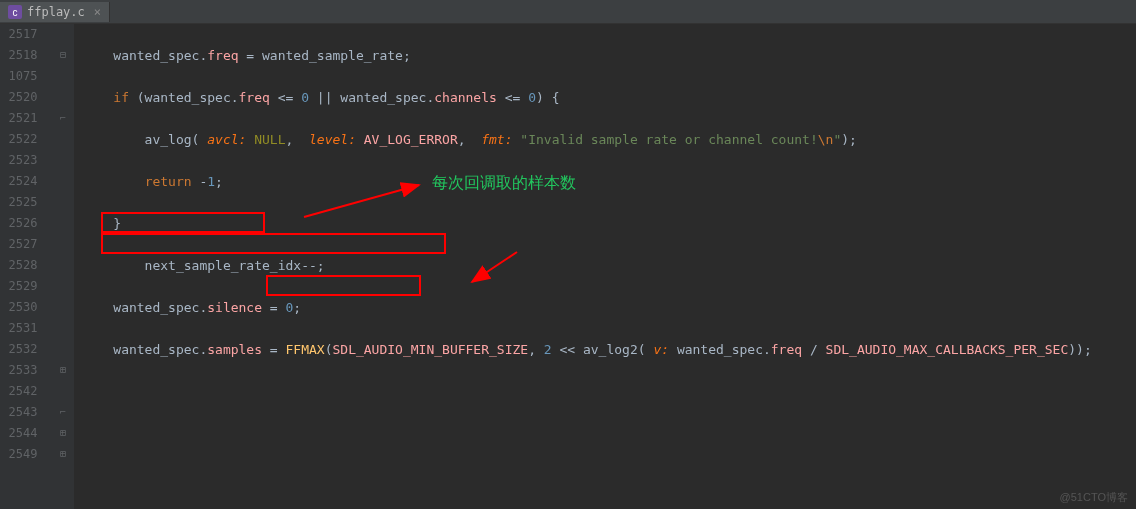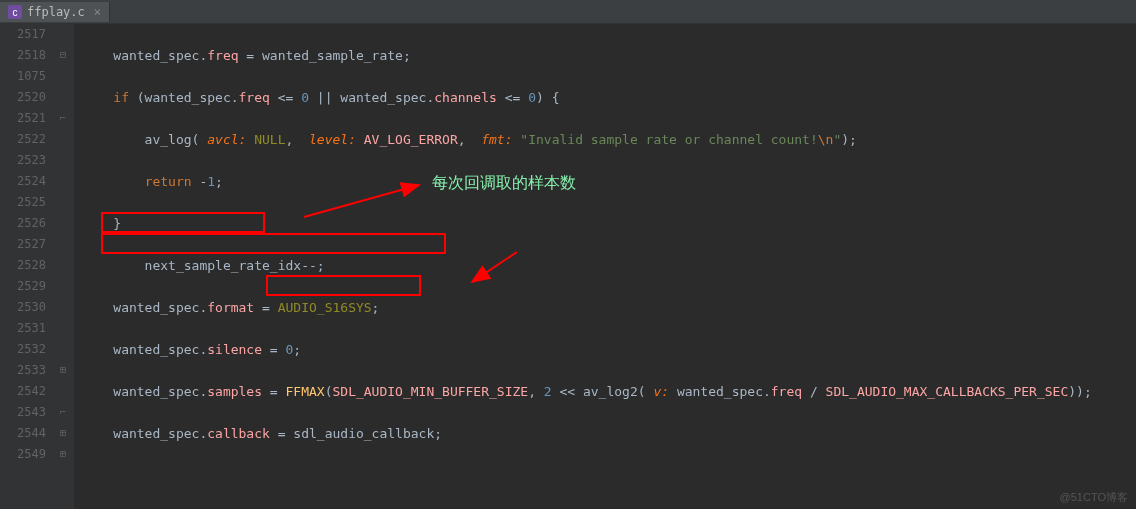--- a/index.html
+++ b/index.html
@@ -34,21 +34,21 @@
 .tab-close { color: #888; padding-left: 4px; cursor: pointer; }
 .editor {
   display: flex;
   background: #2b2b2b;
   height: calc(100% - 24px);
   position: relative;
 }
 .gutter {
   width: 56px;
   background: #313335;
-  text-align: right;
+  text-align: center;
   padding-right: 10px;
   color: #606366;
   font-size: 12px;
   line-height: 21px;
   user-select: none;
   flex-shrink: 0;
 }
 .fold-gutter {
   width: 14px;
   background: #313335;
@@ -88,21 +88,21 @@
 .param { color: #f97316; font-style: italic; }
 .macro { color: #908b25; }
 .redbox {
   position: absolute;
   border: 2px solid #ff0000;
   pointer-events: none;
   z-index: 5;
 }
 .annotation {
   position: absolute;
-  color: #86efac;
+  color: #22c55e;
   font-family: 'Microsoft YaHei', sans-serif;
   font-size: 16px;
   pointer-events: none;
   z-index: 6;
 }
 .arrow-svg {
   position: absolute;
   pointer-events: none;
   z-index: 5;
 }
@@ -164,24 +164,22 @@
     <div class="fold-mark" style="top:425px">⊞</div>
   </div>
   <div class="change-bar"></div>
   <div class="code">
 <div class="line"><span>    wanted_spec.</span><span class="fld">freq</span><span> = wanted_sample_rate;</span></div>
 <div class="line"><span>    </span><span class="kw">if</span><span> (wanted_spec.</span><span class="fld">freq</span><span> &lt;= </span><span class="num">0</span><span> || wanted_spec.</span><span class="fld">channels</span><span> &lt;= </span><span class="num">0</span><span>) {</span></div>
 <div class="line"><span>        av_log(</span><span class="param"> avcl: </span><span class="macro">NULL</span><span>, </span><span class="param"> level: </span><span class="fld">AV_LOG_ERROR</span><span>, </span><span class="param"> fmt: </span><span class="str">"Invalid sample rate or channel count!</span><span class="esc">\n</span><span class="str">"</span><span>);</span></div>
 <div class="line"><span>        </span><span class="kw">return</span><span> -</span><span class="num">1</span><span>;</span></div>
 <div class="line"><span>    }</span></div>
 <div class="line"><span>        next_sample_rate_idx--;</span></div>
-<div class="line"><span>    wanted_spec.</span><span class="fld">format</span><span> = </span><span class="macro">AUDIO_S16SYS</span><span>;</span></div>
 <div class="line"><span>    wanted_spec.</span><span class="fld">silence</span><span> = </span><span class="num">0</span><span>;</span></div>
 <div class="line"><span>    wanted_spec.</span><span class="fld">samples</span><span> = </span><span class="fn">FFMAX</span><span>(</span><span class="fld">SDL_AUDIO_MIN_BUFFER_SIZE</span><span>, </span><span class="num">2</span><span> &lt;&lt; av_log2(</span><span class="param"> v: </span><span>wanted_spec.</span><span class="fld">freq</span><span> / </span><span class="fld">SDL_AUDIO_MAX_CALLBACKS_PER_SEC</span><span>));</span></div>
-<div class="line"><span>    wanted_spec.</span><span class="fld">callback</span><span> = sdl_audio_callback;</span></div>
 <div class="line"></div>
 
 
 
 
 
 
 
 
 

